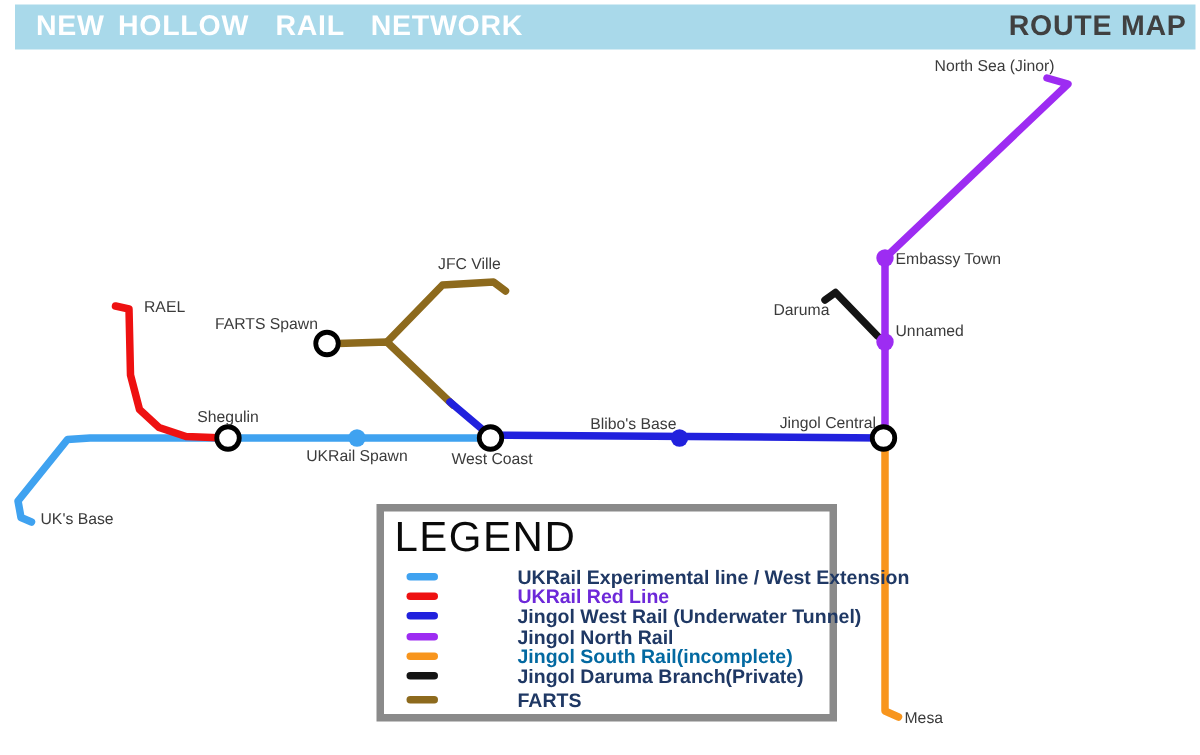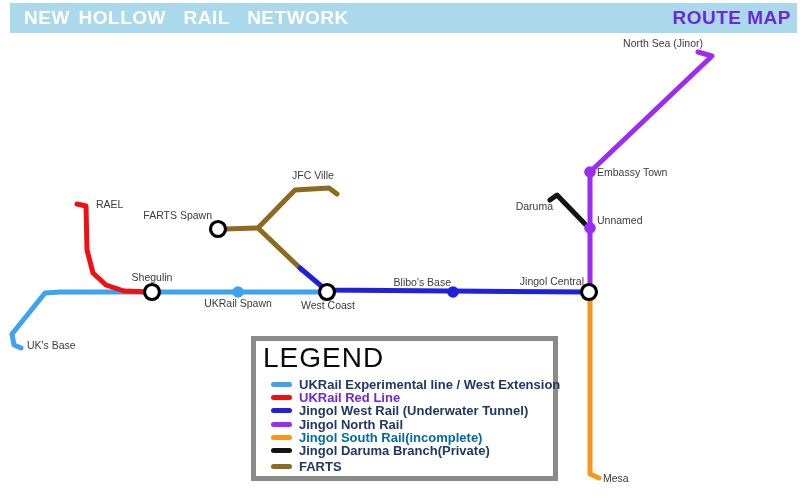--- a/index.html
+++ b/index.html
@@ -26,36 +26,36 @@
     box-sizing:border-box; background:#ffffff; border:5px solid #be185d;
   }
   #legend-title {
     position:absolute; left:7px; top:1px;
     font-size:28px; letter-spacing:1px; color:#0a0a0a;
   }
   #legend-rows {
     position:absolute; left:15px; top:37px;
     display:flex; flex-direction:column;
   }
-  .legend-row { display:flex; align-items:center; height:13.2px; }
+  .legend-row { display:flex; align-items:center; height:13.2px;gap:46px; }
   .legend-row:last-child { margin-top:3px; }
   .legend-swatch {
     width:21px; height:5px; border-radius:2.5px; margin-right:7px; flex:none;
   }
   .legend-label {
     font-size:13px; font-weight:bold; color:#1f3864;
     white-space:nowrap; line-height:1;
   }
 </style>
 </head>
 <body>
 
 <div id="header-bar" style="background: rgb(169, 217, 234);">
   <span id="header-title" class="header-text" style="color: rgb(255, 255, 255);">NEW HOLLOW  RAIL  NETWORK</span>
-  <span id="route-label" class="header-text" style="color: #6d28d9;">ROUTE MAP</span>
+  <span id="route-label" class="header-text" style="color: #404040;">ROUTE MAP</span>
 </div>
 
 <svg id="rail-map" width="800" height="503" viewBox="0 0 800 503">
     <path d="M 21 348 L 14 345 L 12 334 L 45 293 L 60 292 L 328 292" fill="none" stroke="#3fa2f0" stroke-width="5" stroke-linecap="round" stroke-linejoin="round"></path>
     <path d="M 77 204 L 86 206 L 87 250 L 93 273 L 106 285 L 124 291 L 150 292" fill="none" stroke="#ee1111" stroke-width="5" stroke-linecap="round" stroke-linejoin="round"></path>
     <path d="M 225 229 L 258 228 L 302 270" fill="none" stroke="#8d6a1d" stroke-width="5" stroke-linecap="round" stroke-linejoin="round"></path>
     <path d="M 258 228 L 295 190 L 329 188 L 337 194" fill="none" stroke="#8d6a1d" stroke-width="5" stroke-linecap="round" stroke-linejoin="round"></path>
     <path d="M 300 268 L 326 290 L 589 292" fill="none" stroke="#2121dd" stroke-width="5" stroke-linecap="round" stroke-linejoin="round"></path>
     <path d="M 698 52 L 712 56 L 590 172 L 590 292" fill="none" stroke="#9d2cf2" stroke-width="5" stroke-linecap="round" stroke-linejoin="round"></path>
     <path d="M 590 292 L 590 474 L 599 478" fill="none" stroke="#f8951d" stroke-width="5" stroke-linecap="round" stroke-linejoin="round"></path>

